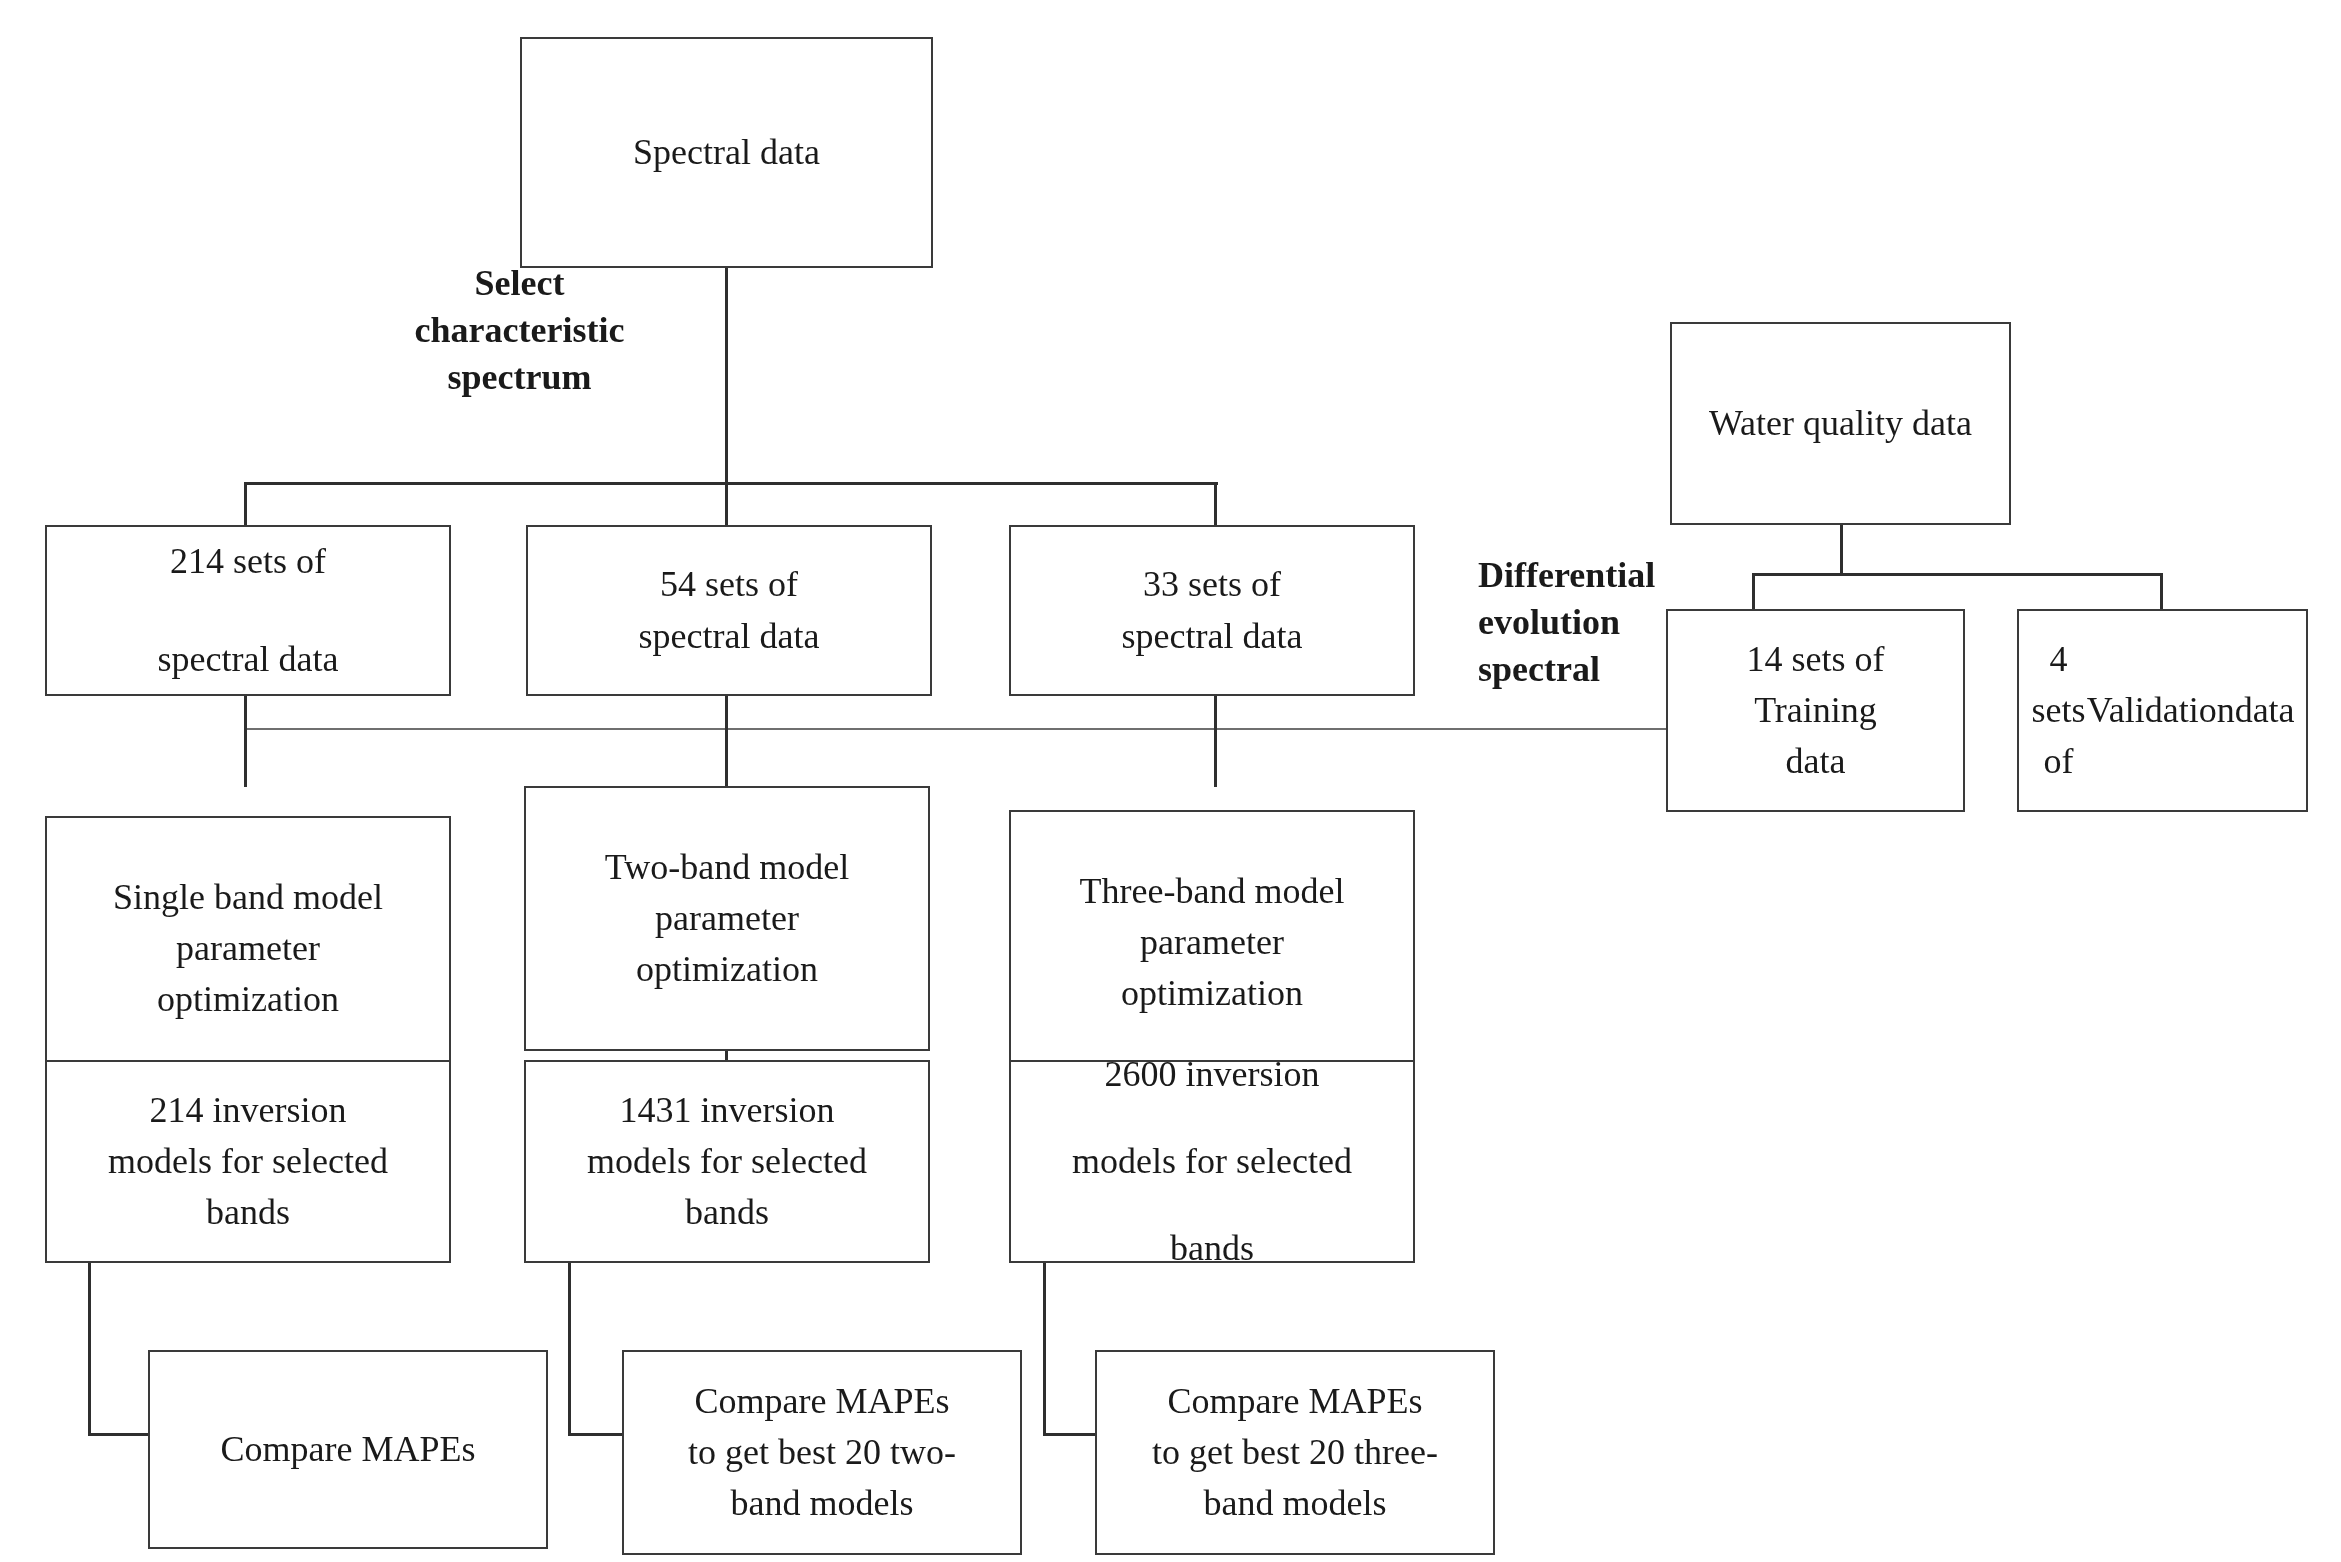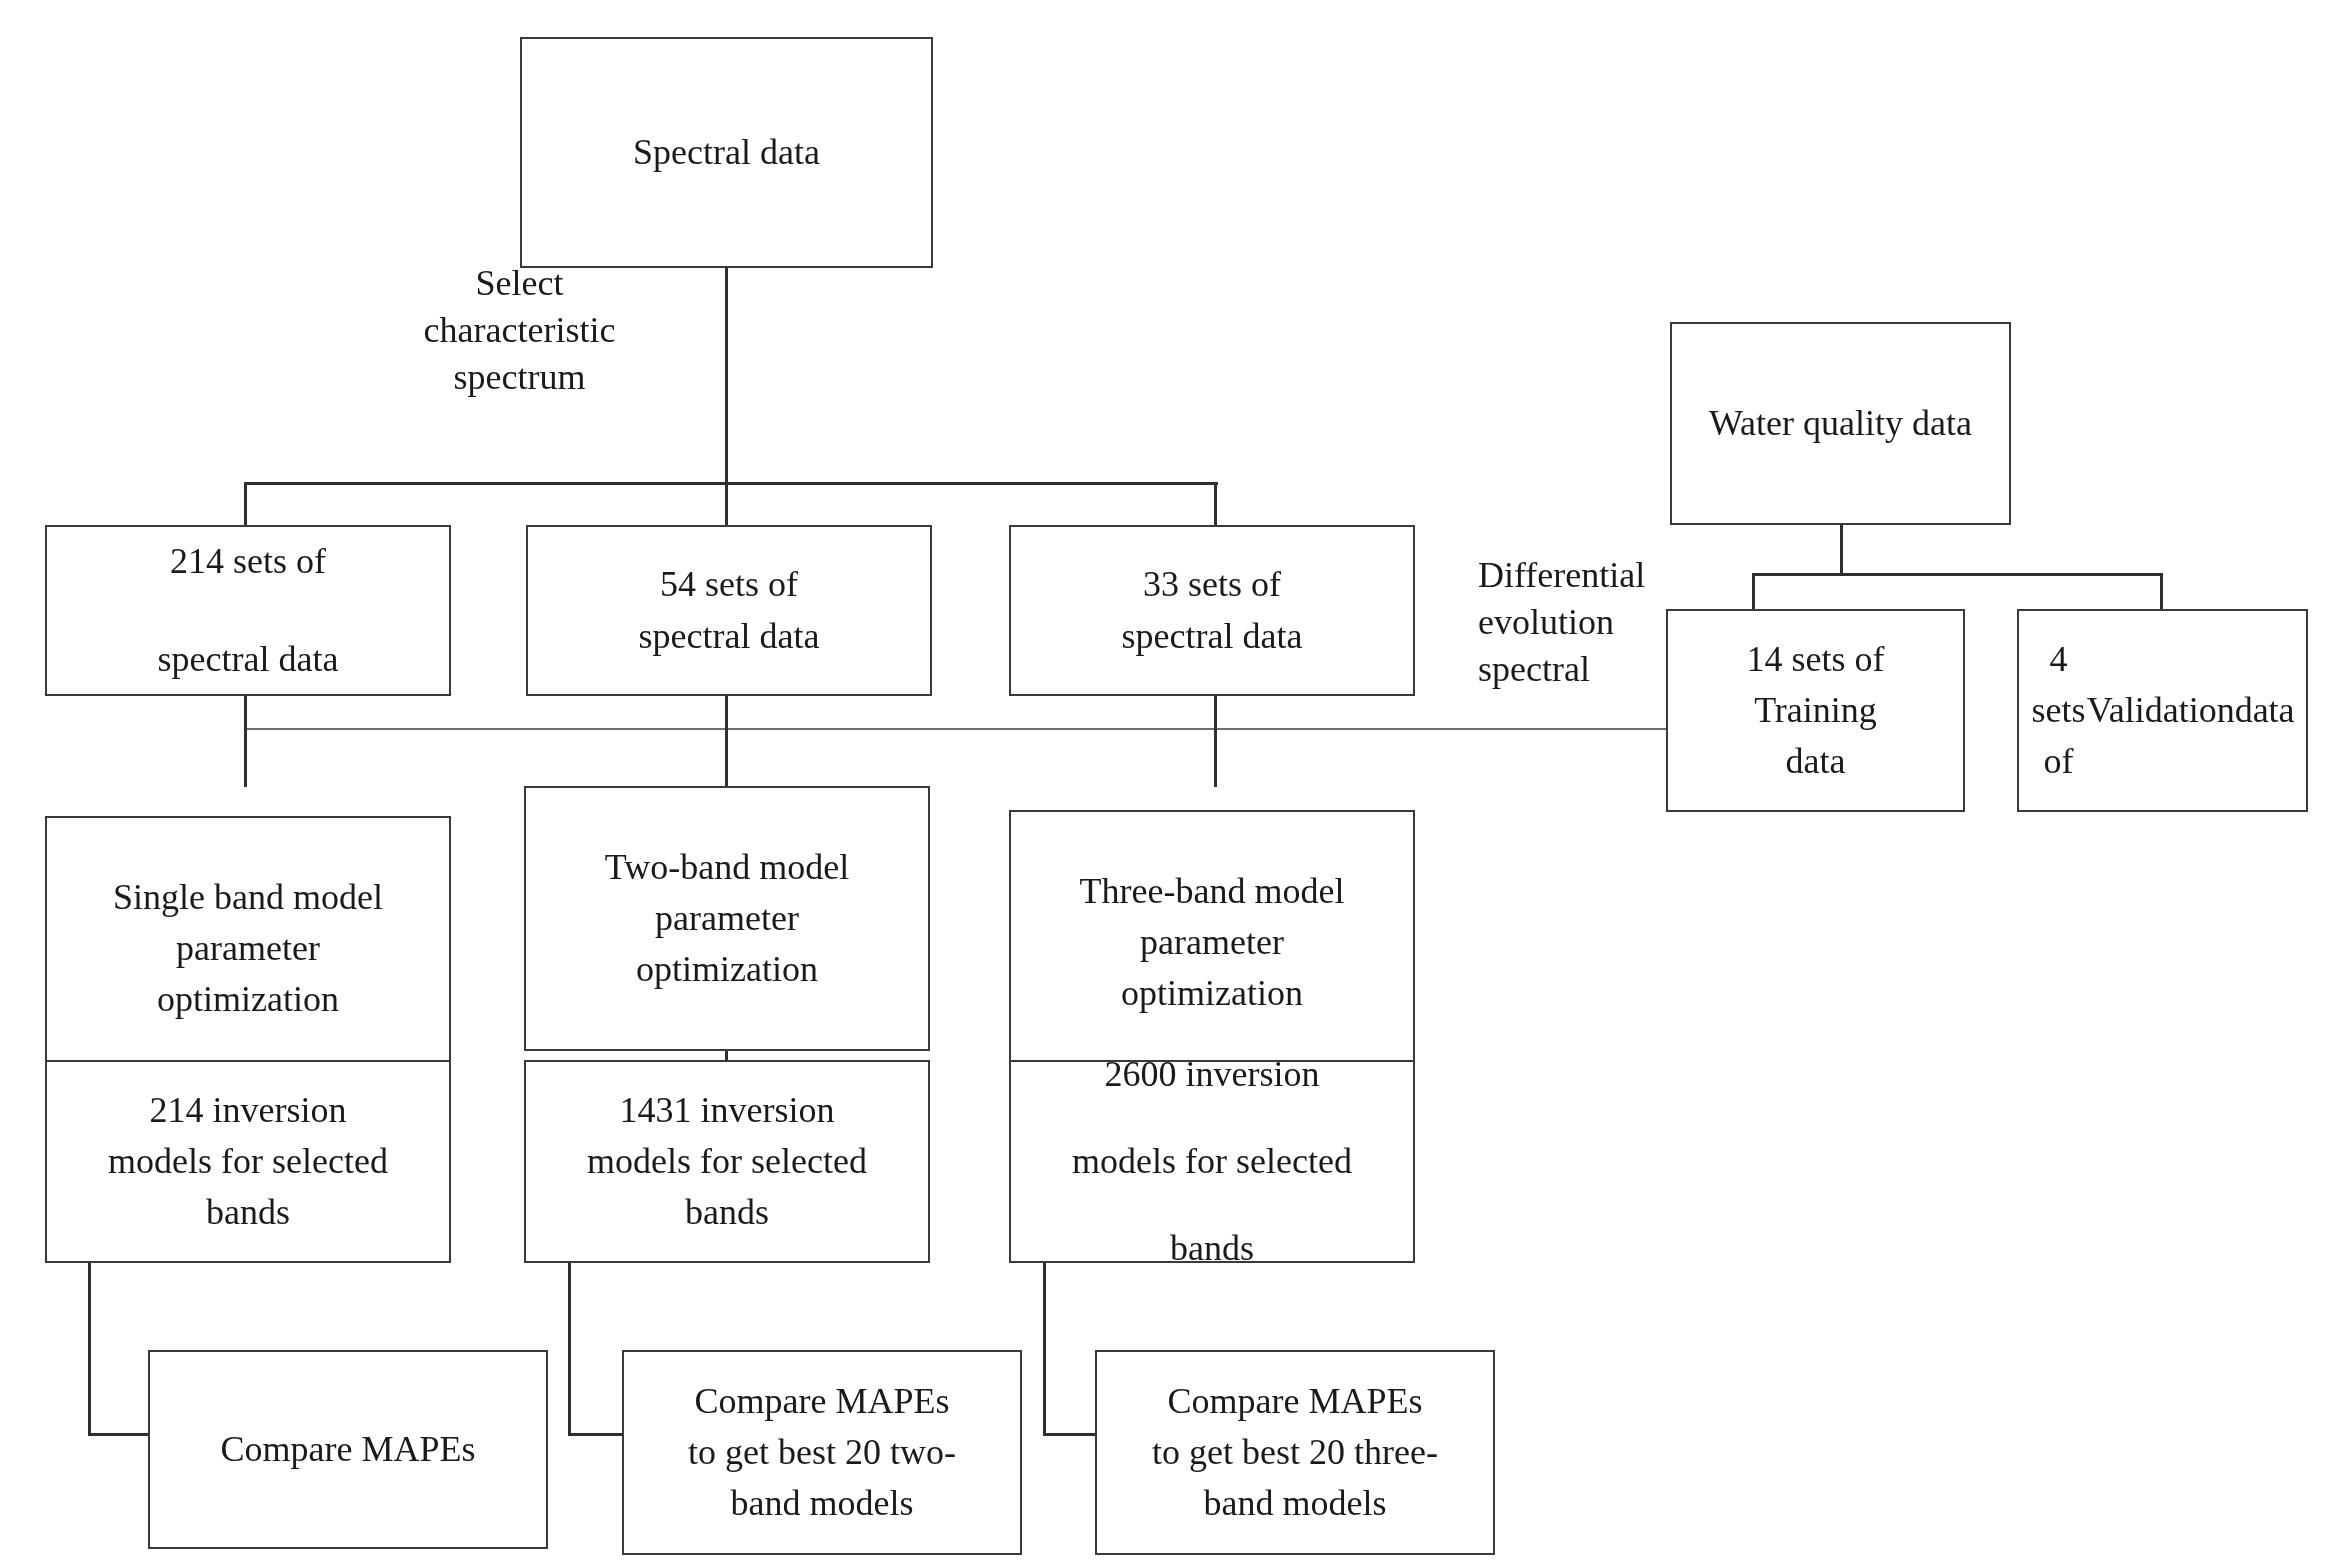--- a/index.html
+++ b/index.html
@@ -23,21 +23,21 @@
     text-align:center;
     line-height:1.42;
     font-size:36px;
     padding:4.9px 11.4px;
     z-index:3;
   }
   .node span{display:block;}
 
   .label{
     position:absolute;
-    font-weight:normal;
+    font-weight:bold;
     font-size:36px;
     line-height:1.3;
     z-index:4;
     background:transparent;
   }
   .label.center{text-align:center;}
   .label.left{text-align:left;}
 
   
   .vline{position:absolute;width:3.2px;background:#2f2f2f;z-index:1;}

